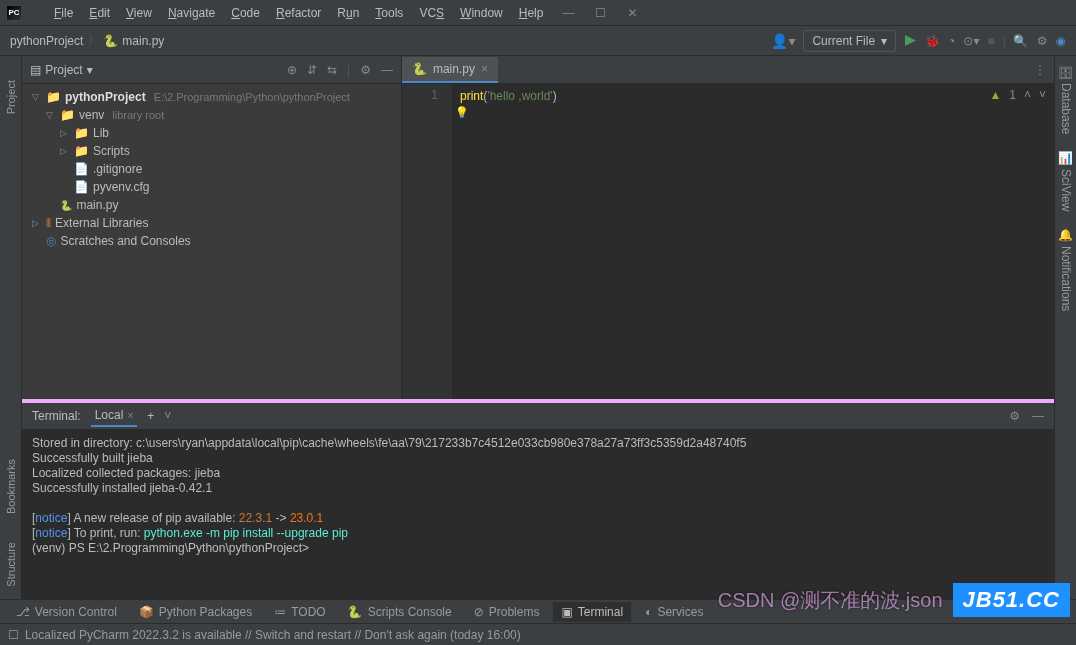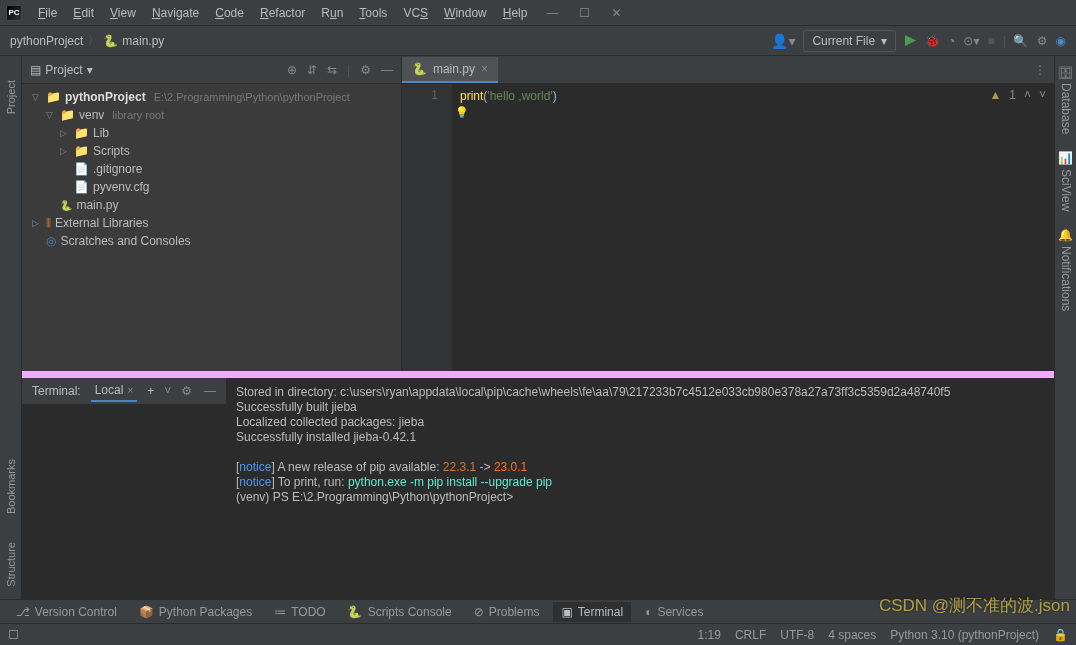--- a/index.html
+++ b/index.html
@@ -1,18 +1,18 @@
 <!DOCTYPE html>
 <html><head>
 <meta charset="utf-8">
 <style>
 *{margin:0;padding:0;box-sizing:border-box;font-family:"Segoe UI",Arial,sans-serif;font-size:12px;user-select:none}
 body{width:1076px;height:645px;background:#3c3f41;color:#bbb;overflow:hidden;display:flex;flex-direction:column}
 .menubar{height:26px;background:#3c3f41;display:flex;align-items:center;padding:0 6px;border-bottom:1px solid #2b2b2b}
-.logo{width:16px;height:16px;background:linear-gradient(135deg,#000,#333);border:1px solid #444;margin-right:8px;display:flex;align-items:center;justify-content:center;font-size:8px;font-weight:bold;color:#fff}
+.logo{width:16px;height:16px;background:linear-gradient(135deg,#000,#333);border:1px solid #444;margin-right:24px;display:flex;align-items:center;justify-content:center;font-size:8px;font-weight:bold;color:#fff}
 .menu-item{padding:3px 8px;cursor:pointer}
 .menu-item u{text-decoration:underline}
 .title-center{flex:1;text-align:center;color:#888}
 .win-controls{display:flex;gap:18px;padding:0 10px}
 .win-btn{width:14px;height:14px;cursor:pointer;color:#888;display:flex;align-items:center;justify-content:center}
 .navbar{height:30px;background:#3c3f41;display:flex;align-items:center;padding:0 10px;border-bottom:1px solid #2b2b2b}
 .breadcrumb{display:flex;align-items:center;gap:4px}
 .bc-sep{color:#666}
 .nav-right{margin-left:auto;display:flex;align-items:center;gap:8px}
 .user-icon{color:#888;font-size:14px}
@@ -42,35 +42,35 @@
 .tab-bar-right{margin-left:auto;padding-right:8px;color:#888;cursor:pointer}
 .editor-body{flex:1;display:flex;position:relative}
 .gutter{width:50px;background:#313335;color:#606366;text-align:right;padding:4px 14px 0 0;font-family:Consolas,monospace}
 .code{flex:1;padding:4px 8px;font-family:Consolas,monospace;font-size:13px;color:#a9b7c6}
 .kw{color:#fde047}.str{color:#6a8759}.par{color:#a9b7c6}
 .bulb{position:absolute;left:53px;top:22px;font-size:11px}
 .editor-badges{position:absolute;right:8px;top:4px;display:flex;gap:8px;align-items:center;color:#888}
 .warn{color:#a9a133}
 .right-rail{width:22px;background:#3c3f41;border-left:1px solid #2b2b2b;display:flex;flex-direction:column;align-items:center;padding-top:8px;gap:16px}
 .rail-item{writing-mode:vertical-rl;font-size:11px;color:#999;display:flex;align-items:center;gap:4px;cursor:pointer}
-.terminal-panel{height:228px;background:#2b2b2b;border-top:7px solid #f0abfc;display:flex;flex-direction:row}
+.terminal-panel{height:200px;background:#2b2b2b;border-top:4px solid #f0abfc;display:flex;flex-direction:column}
 .term-header{height:26px;background:#3c3f41;display:flex;align-items:center;padding:0 10px;gap:10px}
 .term-title{color:#bbb}
 .term-tab{color:#bbb;border-bottom:2px solid #4a88c7;padding:3px 4px;display:flex;align-items:center;gap:4px}
 .term-tab-close{color:#888;font-size:10px;cursor:pointer}
 .term-hdr-right{margin-left:auto;display:flex;gap:12px;color:#888}
 .term-body{flex:1;padding:6px 10px;font-family:Consolas,monospace;font-size:13px;color:#bbb;overflow:hidden;white-space:pre}
 .notice{color:#5394ec}.old-ver{color:#cc7832}.new-ver{color:#f97316}.cmd{color:#5eead4}
 .bottom-tabs{height:24px;background:#3c3f41;border-top:1px solid #2b2b2b;display:flex;align-items:center;padding:0 8px;gap:6px}
 .btab{padding:3px 8px;display:flex;align-items:center;gap:5px;cursor:pointer;color:#999}
 .btab.active{background:#2d2f30;color:#bbb}
 .statusbar{height:22px;background:#3c3f41;border-top:1px solid #2b2b2b;display:flex;align-items:center;padding:0 8px;font-size:11px;color:#999}
 .status-right{margin-left:auto;display:flex;gap:14px}
 .watermark{position:absolute;right:6px;bottom:28px;display:flex;align-items:center;gap:10px;pointer-events:none}
-.wm-csdn{color:#fde047;font-size:17px;opacity:0.6;text-shadow:0 0 3px #000}
+.wm-csdn{color:#f0abfc;font-size:20px;opacity:0.6;text-shadow:0 0 3px #000}
 .wm-jb{background:#1e90ff;color:#fff;font-size:22px;font-weight:900;padding:4px 10px;font-style:italic;letter-spacing:1px}
 .mid-wrap{flex:1;display:flex;flex-direction:column;overflow:hidden}
 .split-top{flex:1;display:flex;overflow:hidden}
 svg{display:block}
 </style>
 </head>
 <body>
 
 <div class="menubar">
   <div class="logo">PC</div>
@@ -289,25 +289,19 @@
       <span>Terminal</span>
     </div>
   <div class="btab">
       <span>◐</span>
       <span>Services</span>
     </div>
 </div>
 
 <div class="statusbar">
   <span>☐</span>&nbsp;&nbsp;
-  <div class="status-right">
-    <span>1:19</span>
-    <span>CRLF</span>
-    <span>UTF-8</span>
-    <span>4 spaces</span>
-    <span>Python 3.10 (pythonProject)</span>
-    <span>🔒</span>
-  </div>
+  <span>Localized PyCharm 2022.3.2 is available // Switch and restart // Don't ask again (today 16:00)</span>
 </div>
 
 <div class="watermark">
   <span class="wm-csdn">CSDN @测不准的波.json</span>
+  <span class="wm-jb">JB51.CC</span>
 </div>
 
 </body></html>

